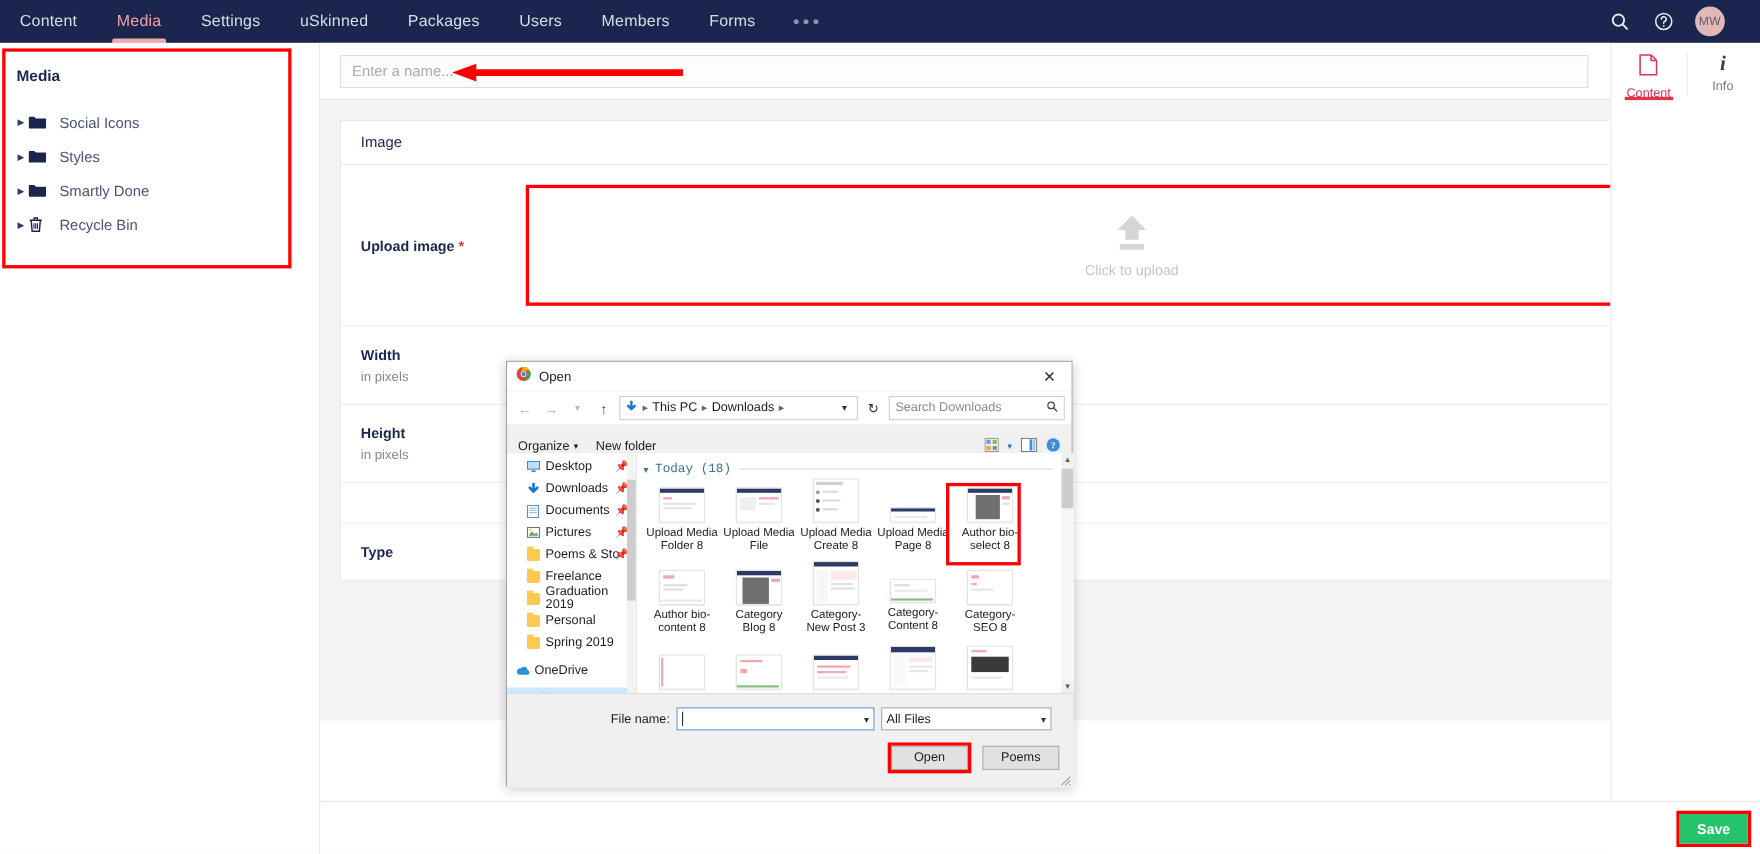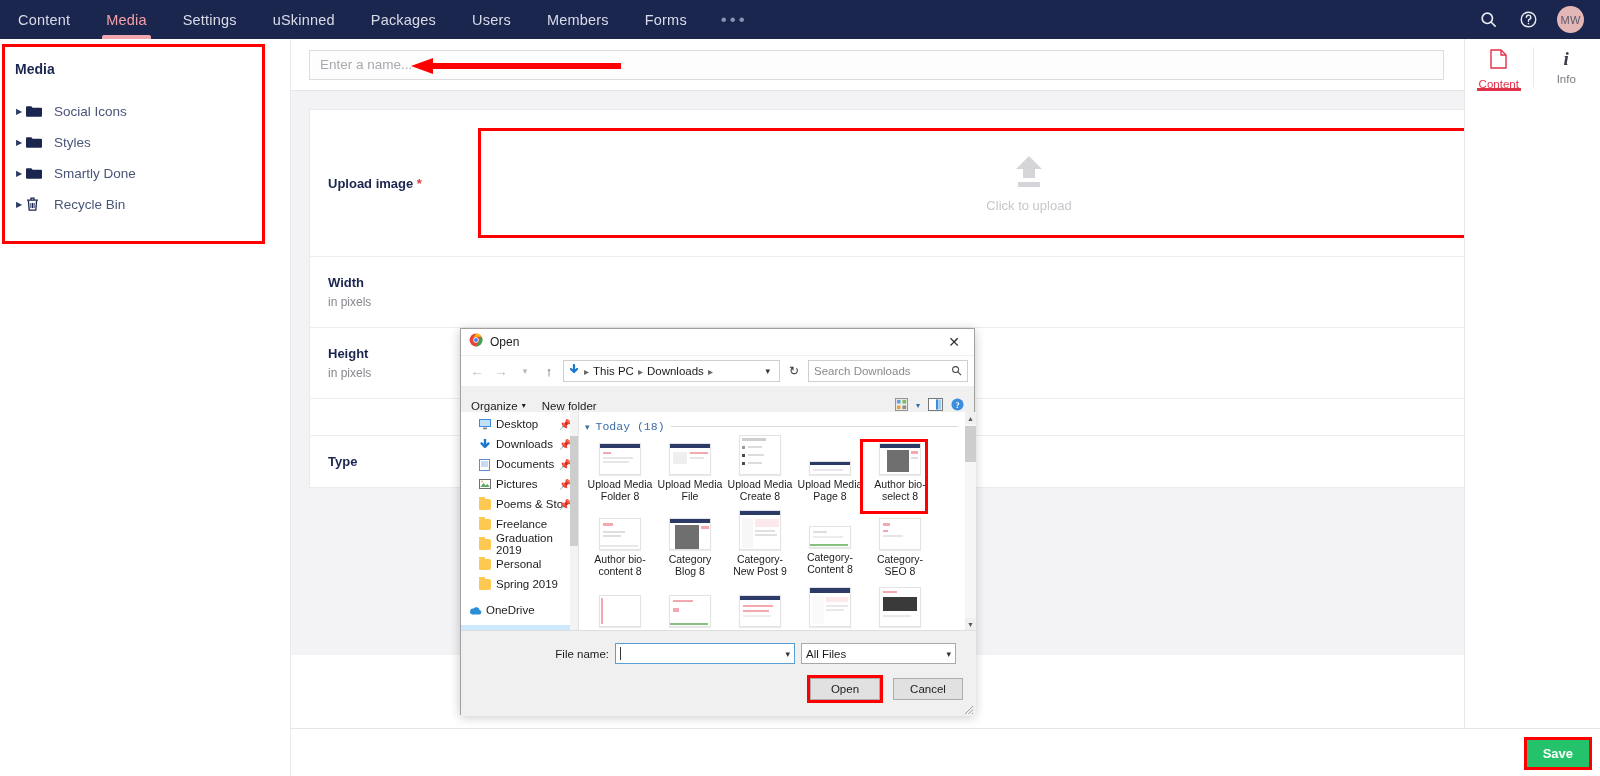--- a/index.html
+++ b/index.html
@@ -21,21 +21,21 @@
     padding: 0 18px; color: #d9dce8; font-size: 14.5px;
     cursor: pointer; letter-spacing: .2px;
   }
   .nav-item.active { color: #f4a0a8; }
   .nav-item.active::after {
     content: ""; position: absolute; left: 14px; right: 14px; bottom: 0;
     height: 4px; background: #f2a8ae; border-radius: 2px 2px 0 0;
   }
   .nav-dots { color: #8a93b5; letter-spacing: 3px; font-size: 17px; padding: 0 16px;
               display:flex; align-items:center; cursor:pointer;}
-  #nav-right { margin-left: auto; display: flex; align-items: center; gap: 18px; padding-right: 16px; }
+  #nav-right { margin-left: auto; display: flex; align-items: center; gap: 18px; padding-right: 32px; }
   .nav-ico { width: 22px; height: 22px; display:flex; align-items:center; justify-content:center;
              color:#e8eaf2; cursor:pointer; }
   #avatar {
     width: 27px; height: 27px; border-radius: 50%;
     background: #e4b7b7; color: #5a5a6e;
     font-size: 11px; display:flex; align-items:center; justify-content:center;
     letter-spacing:.3px; cursor:pointer;
   }
 
   
@@ -288,20 +288,21 @@
 
 <div id="main">
   <div id="namebar">
     <input id="name-input" value="" placeholder="Enter a name..." style="">
     <svg id="name-arrow" viewBox="0 0 210 18">
       <polygon points="0,9 22,1 22,6 210,6 210,12 22,12 22,17" fill="#ff0000"></polygon>
     </svg>
   </div>
 
   <div id="card">
+    <div id="card-head">Image</div>
 
     <div class="frow">
       <div class="flabel">
         <div class="lt"><span>Upload image</span><span class="req">&nbsp;*</span></div>
       </div>
       <div id="upload-zone">
         <svg width="34" height="36" viewBox="0 0 34 36">
           <polygon points="17,2 30,15 23,15 23,24 11,24 11,15 4,15" fill="#d5d5d9"></polygon>
           <rect x="6" y="28" width="22" height="5" fill="#d5d5d9"></rect>
         </svg>
@@ -601,21 +602,21 @@
         </div>
 
         <div class="fileitem" style="margin-top:8px">
           <div class="thumb" style="height:40px;margin-top:-8px">
             <div class="bar-top" style="background:#2b3a67;height:4px"></div>
             <div style="position:absolute;left:2px;top:7px;width:11px;height:30px;background:#f7f7f7"></div>
             <div style="position:absolute;left:15px;top:8px;width:24px;height:8px;background:#fce9eb"></div>
             <div style="position:absolute;left:15px;top:19px;width:20px;height:1.5px;background:#e0e0e0"></div>
             <div style="position:absolute;left:15px;top:23px;width:22px;height:1.5px;background:#e0e0e0"></div>
           </div>
-          <div class="fname">Category-New Post 9</div>
+          <div class="fname">Category-New Post 3</div>
         </div>
 
         <div class="fileitem" style="margin-top:8px">
           <div class="thumb" style="height:22px;margin-top:8px">
             <div style="position:absolute;left:3px;top:4px;width:14px;height:2px;background:#dedede"></div>
             <div style="position:absolute;left:3px;top:9px;width:30px;height:1.5px;background:#ececec"></div>
             <div style="position:absolute;left:0;bottom:1px;right:2px;height:2px;background:#86c07e"></div>
           </div>
           <div class="fname">Category-Content 8</div>
         </div>
@@ -697,19 +698,19 @@
       </div>
       <div id="ftype">
         <span>All Files</span>
         <span id="ftype-caret">▾</span>
       </div>
     </div>
     <div id="btn-row">
       <div id="open-outline">
         <button class="dlgbtn">Open</button>
       </div>
-      <button class="dlgbtn">Cancel</button>
+      <button class="dlgbtn">Poems</button>
     </div>
     <svg id="resize-grip" viewBox="0 0 10 10">
       <path d="M9 1L1 9M9 4.5L4.5 9M9 8L8 9" stroke="#9a9a9a" stroke-width="1"></path>
     </svg>
   </div>
 </div>
 
 </body></html>

